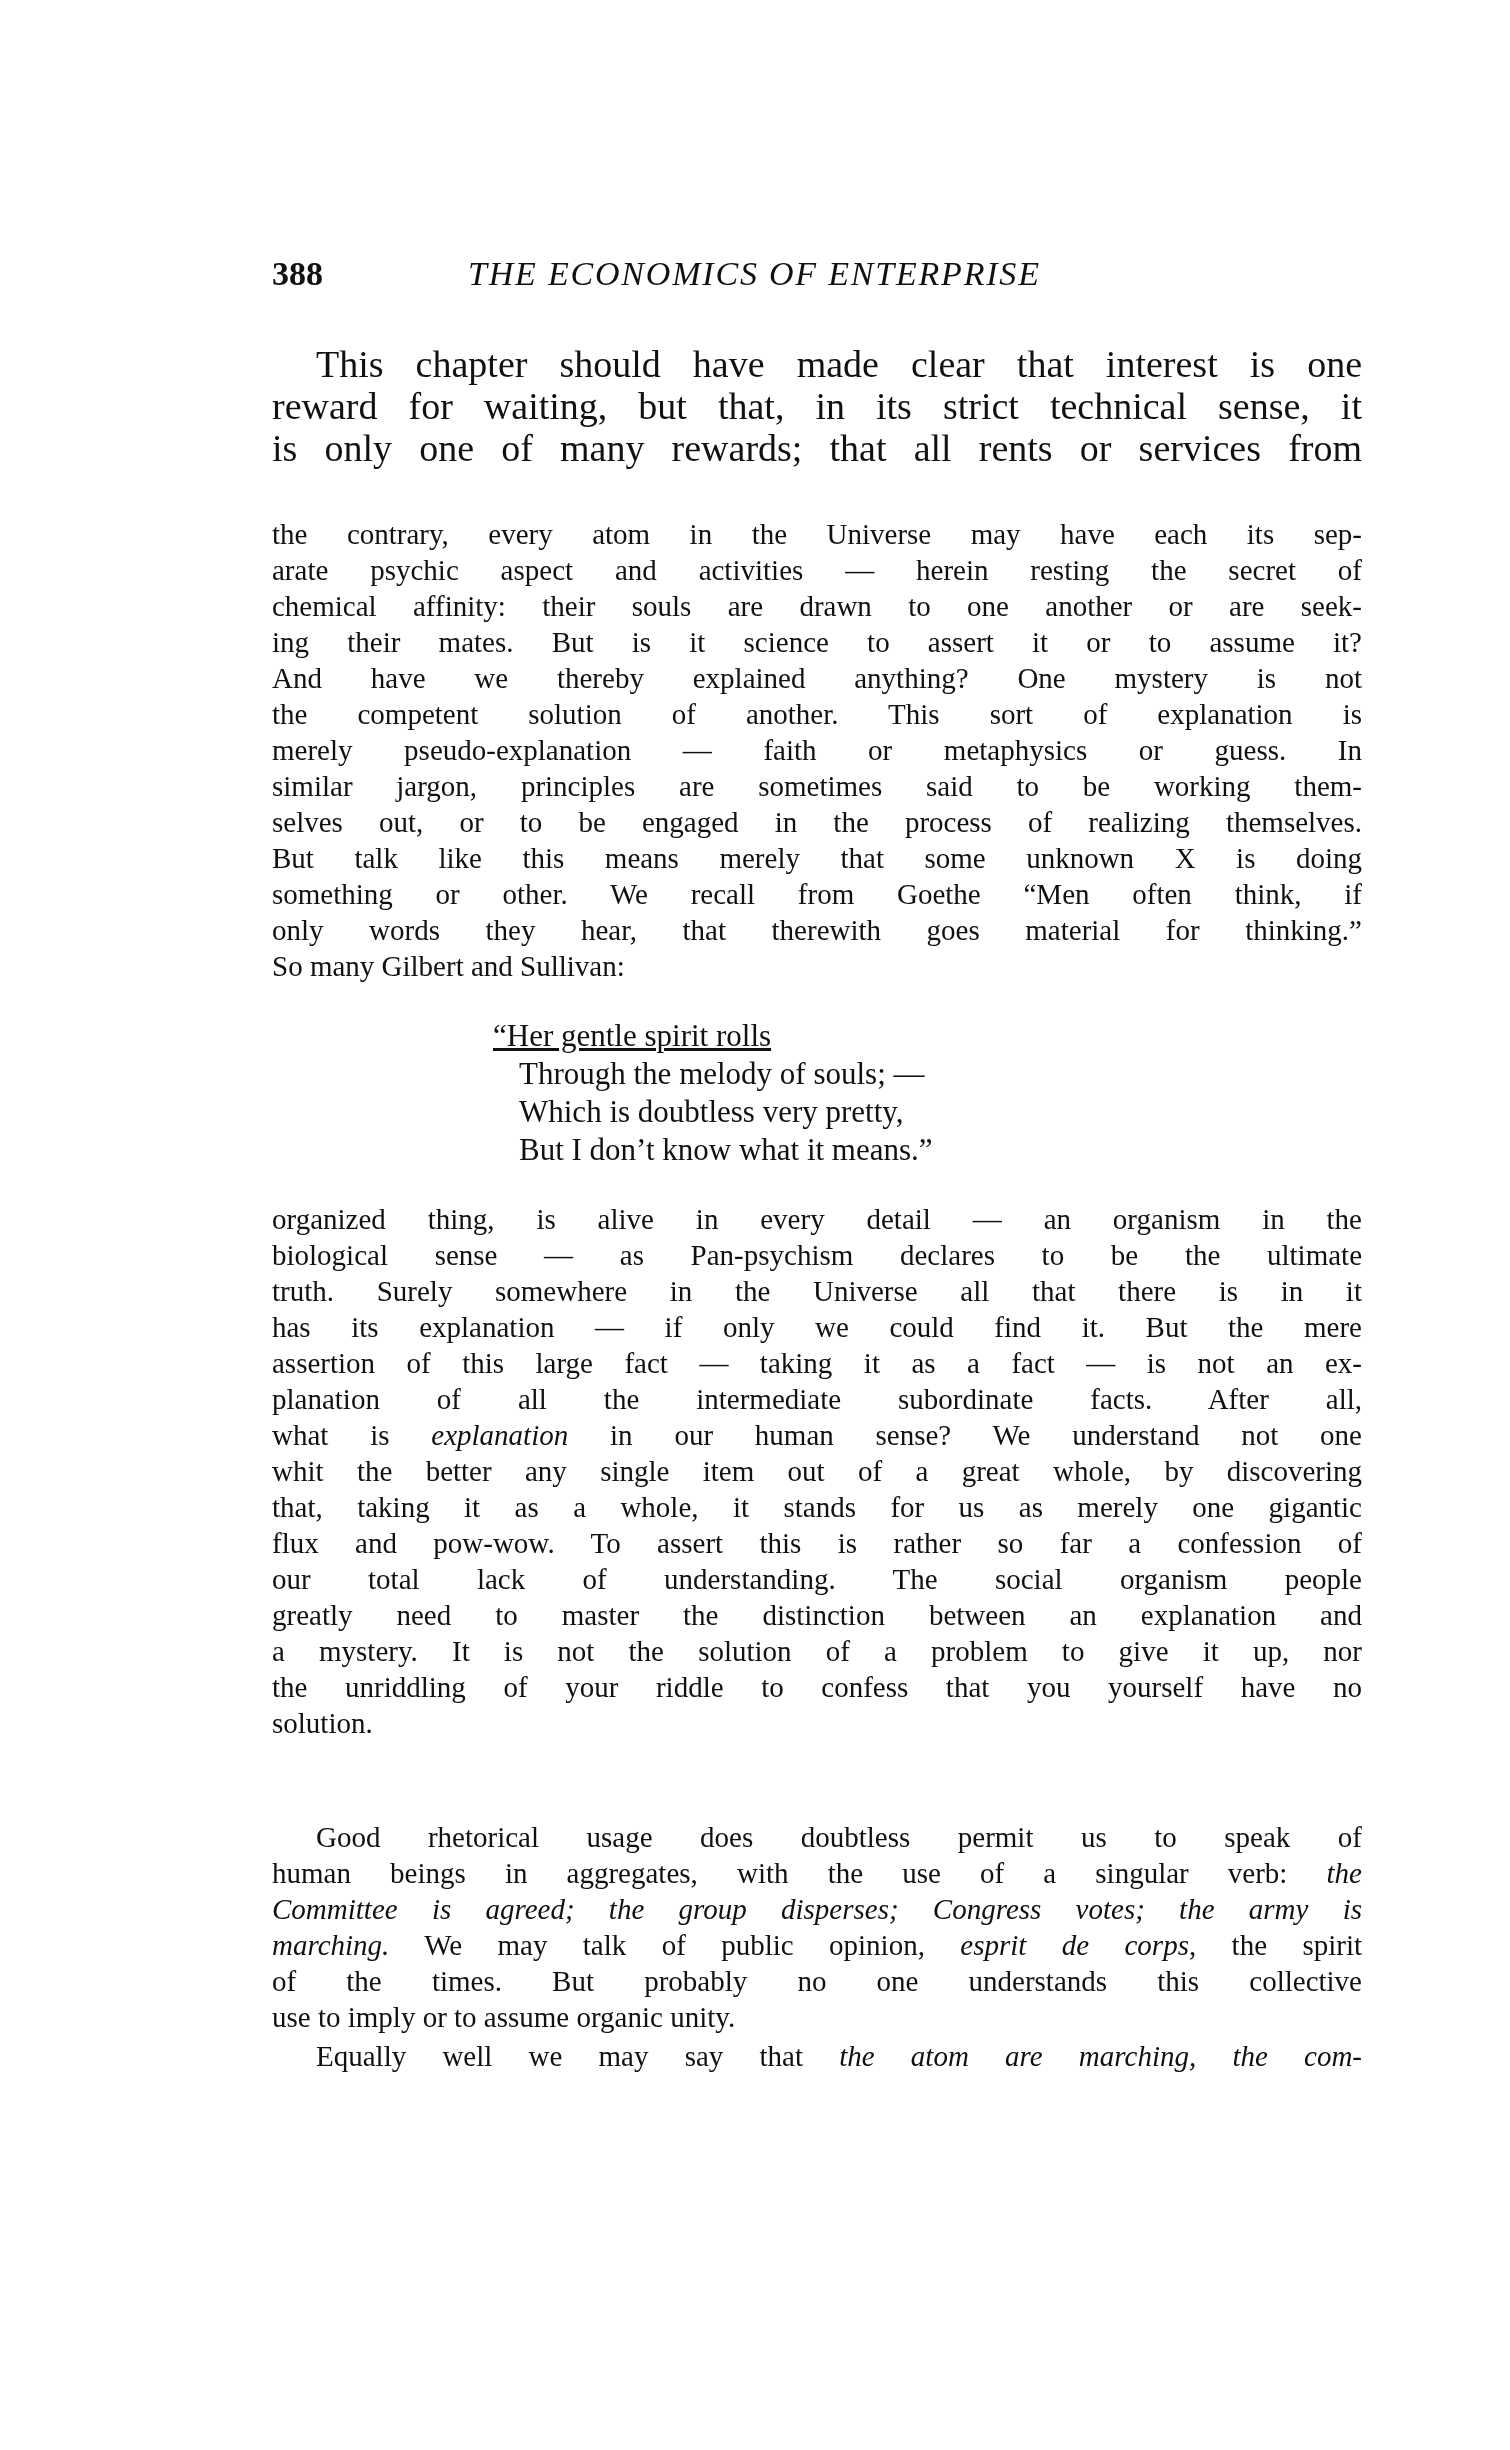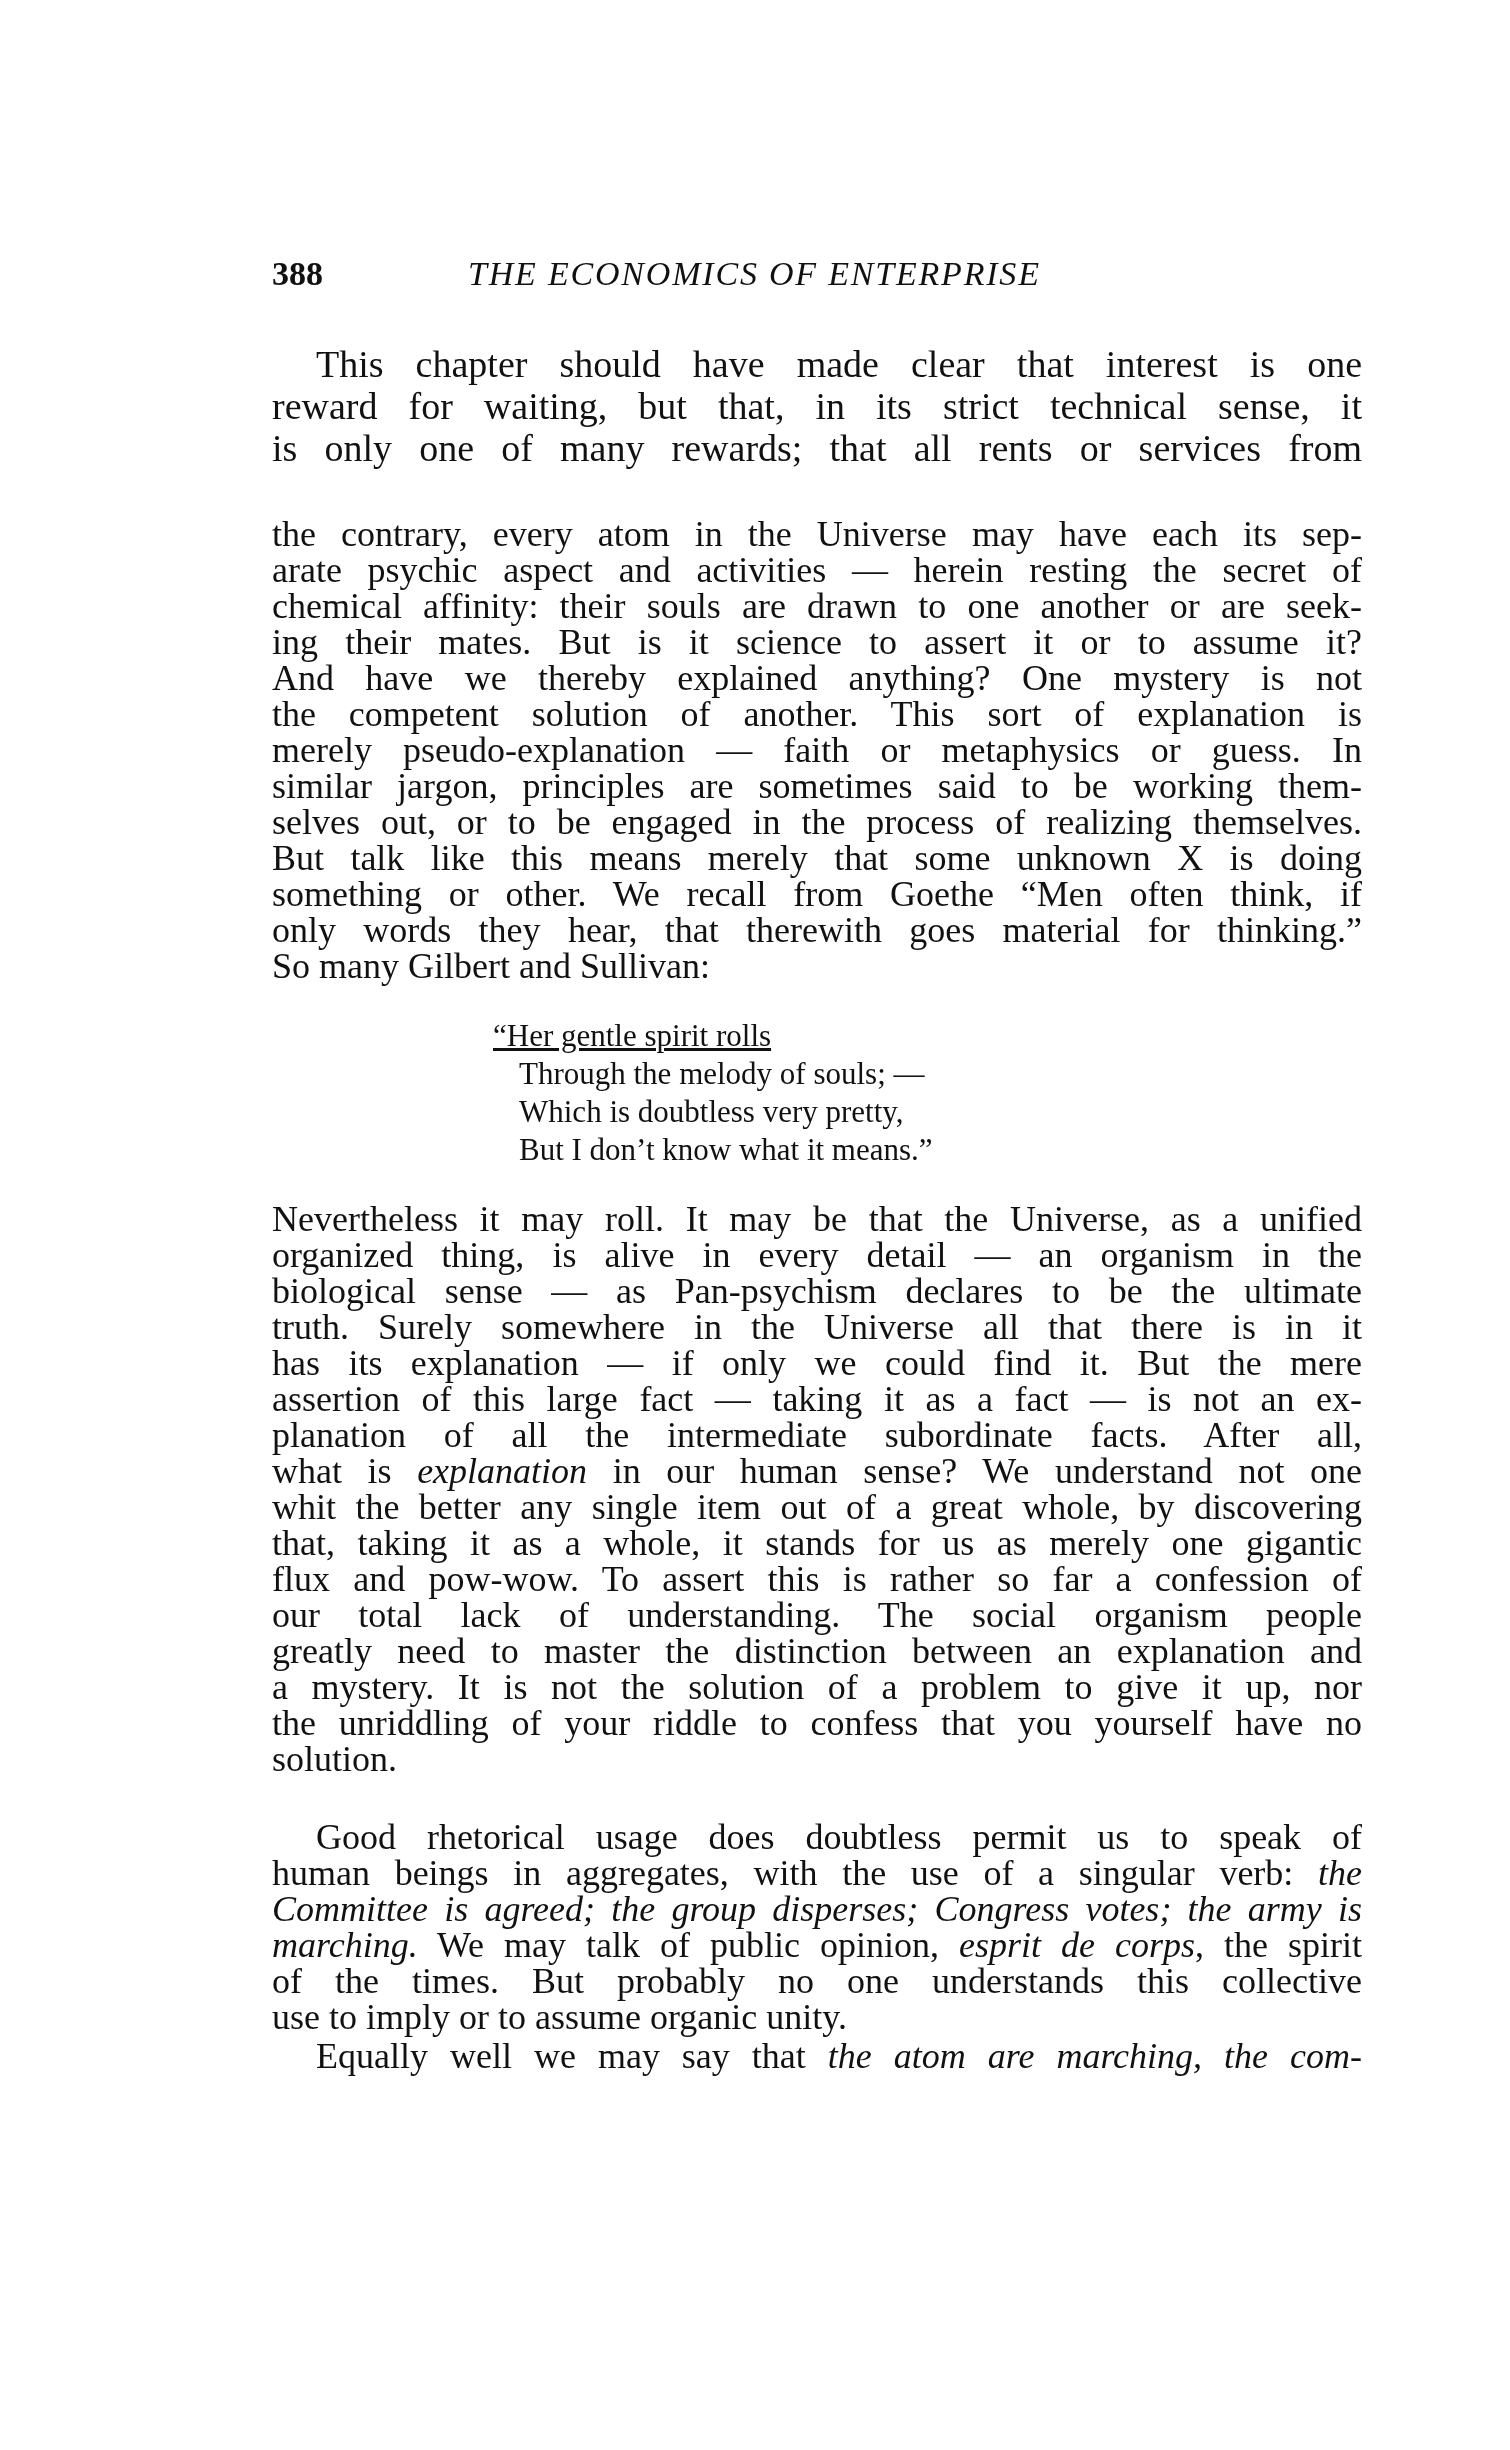--- a/index.html
+++ b/index.html
@@ -7,21 +7,21 @@
          font-family: "Liberation Serif", "DejaVu Serif", serif; }
   .page { position: absolute; left: 0; top: 0; width: 1510px; height: 2450px; background: #ffffff; }
   .running-head { position: absolute; left: 272px; top: 253px; width: 1091px; height: 41px;
                   font-size: 34px; line-height: 41px; white-space: nowrap; }
   .folio { position: absolute; left: 0; top: 0; font-weight: bold; }
   .head-title { position: absolute; left: 196px; top: 0; font-style: italic; letter-spacing: 1.8px; }
   .block { position: absolute; left: 272px; width: 1090px; }
   .lead { top: 343px; font-size: 38px; line-height: 42px; }
   .lead .ln, .body .ln { display: block; text-align: justify; text-align-last: justify; white-space: nowrap; }
   .lead .ln.first { padding-left: 44px; }
-  .body { font-size: 36px; line-height: 36px; }
+  .body { font-size: 29px; line-height: 36px; }
   .ln.last { text-align-last: left; }
   .ln.indent { padding-left: 44px; }
   .fn1 { top: 516px; }
   .verse { position: absolute; left: 493px; top: 1017px; font-size: 31px; line-height: 38px; }
   .verse .vl { display: block; white-space: nowrap; padding-left: 26px; }
   .verse .vl.first { padding-left: 0; text-decoration: underline; }
   .fn2 { top: 1201px; }
   .fn3 { top: 1819px; }
   .fn4 { top: 2038px; }
   i, .it { font-style: italic; }
@@ -60,21 +60,20 @@
   </div>
 
   <div class="verse">
     <span class="vl first">“Her gentle spirit rolls</span>
     <span class="vl">Through the melody of souls; —</span>
     <span class="vl">Which is doubtless very pretty,</span>
     <span class="vl">But I don’t know what it means.”</span>
   </div>
 
   <div class="block body fn2">
-    <span class="ln">Nevertheless it may roll. It may be that the Universe, as a unified</span>
     <span class="ln">organized thing, is alive in every detail — an organism in the</span>
     <span class="ln">biological sense — as Pan-psychism declares to be the ultimate</span>
     <span class="ln">truth. Surely somewhere in the Universe all that there is in it</span>
     <span class="ln">has its explanation — if only we could find it. But the mere</span>
     <span class="ln">assertion of this large fact — taking it as a fact — is not an ex-</span>
     <span class="ln">planation of all the intermediate subordinate facts. After all,</span>
     <span class="ln rich"><span>what is </span><span class="it">explanation</span><span> in our human sense? We understand not one</span></span>
     <span class="ln">whit the better any single item out of a great whole, by discovering</span>
     <span class="ln">that, taking it as a whole, it stands for us as merely one gigantic</span>
     <span class="ln">flux and pow-wow. To assert this is rather so far a confession of</span>

